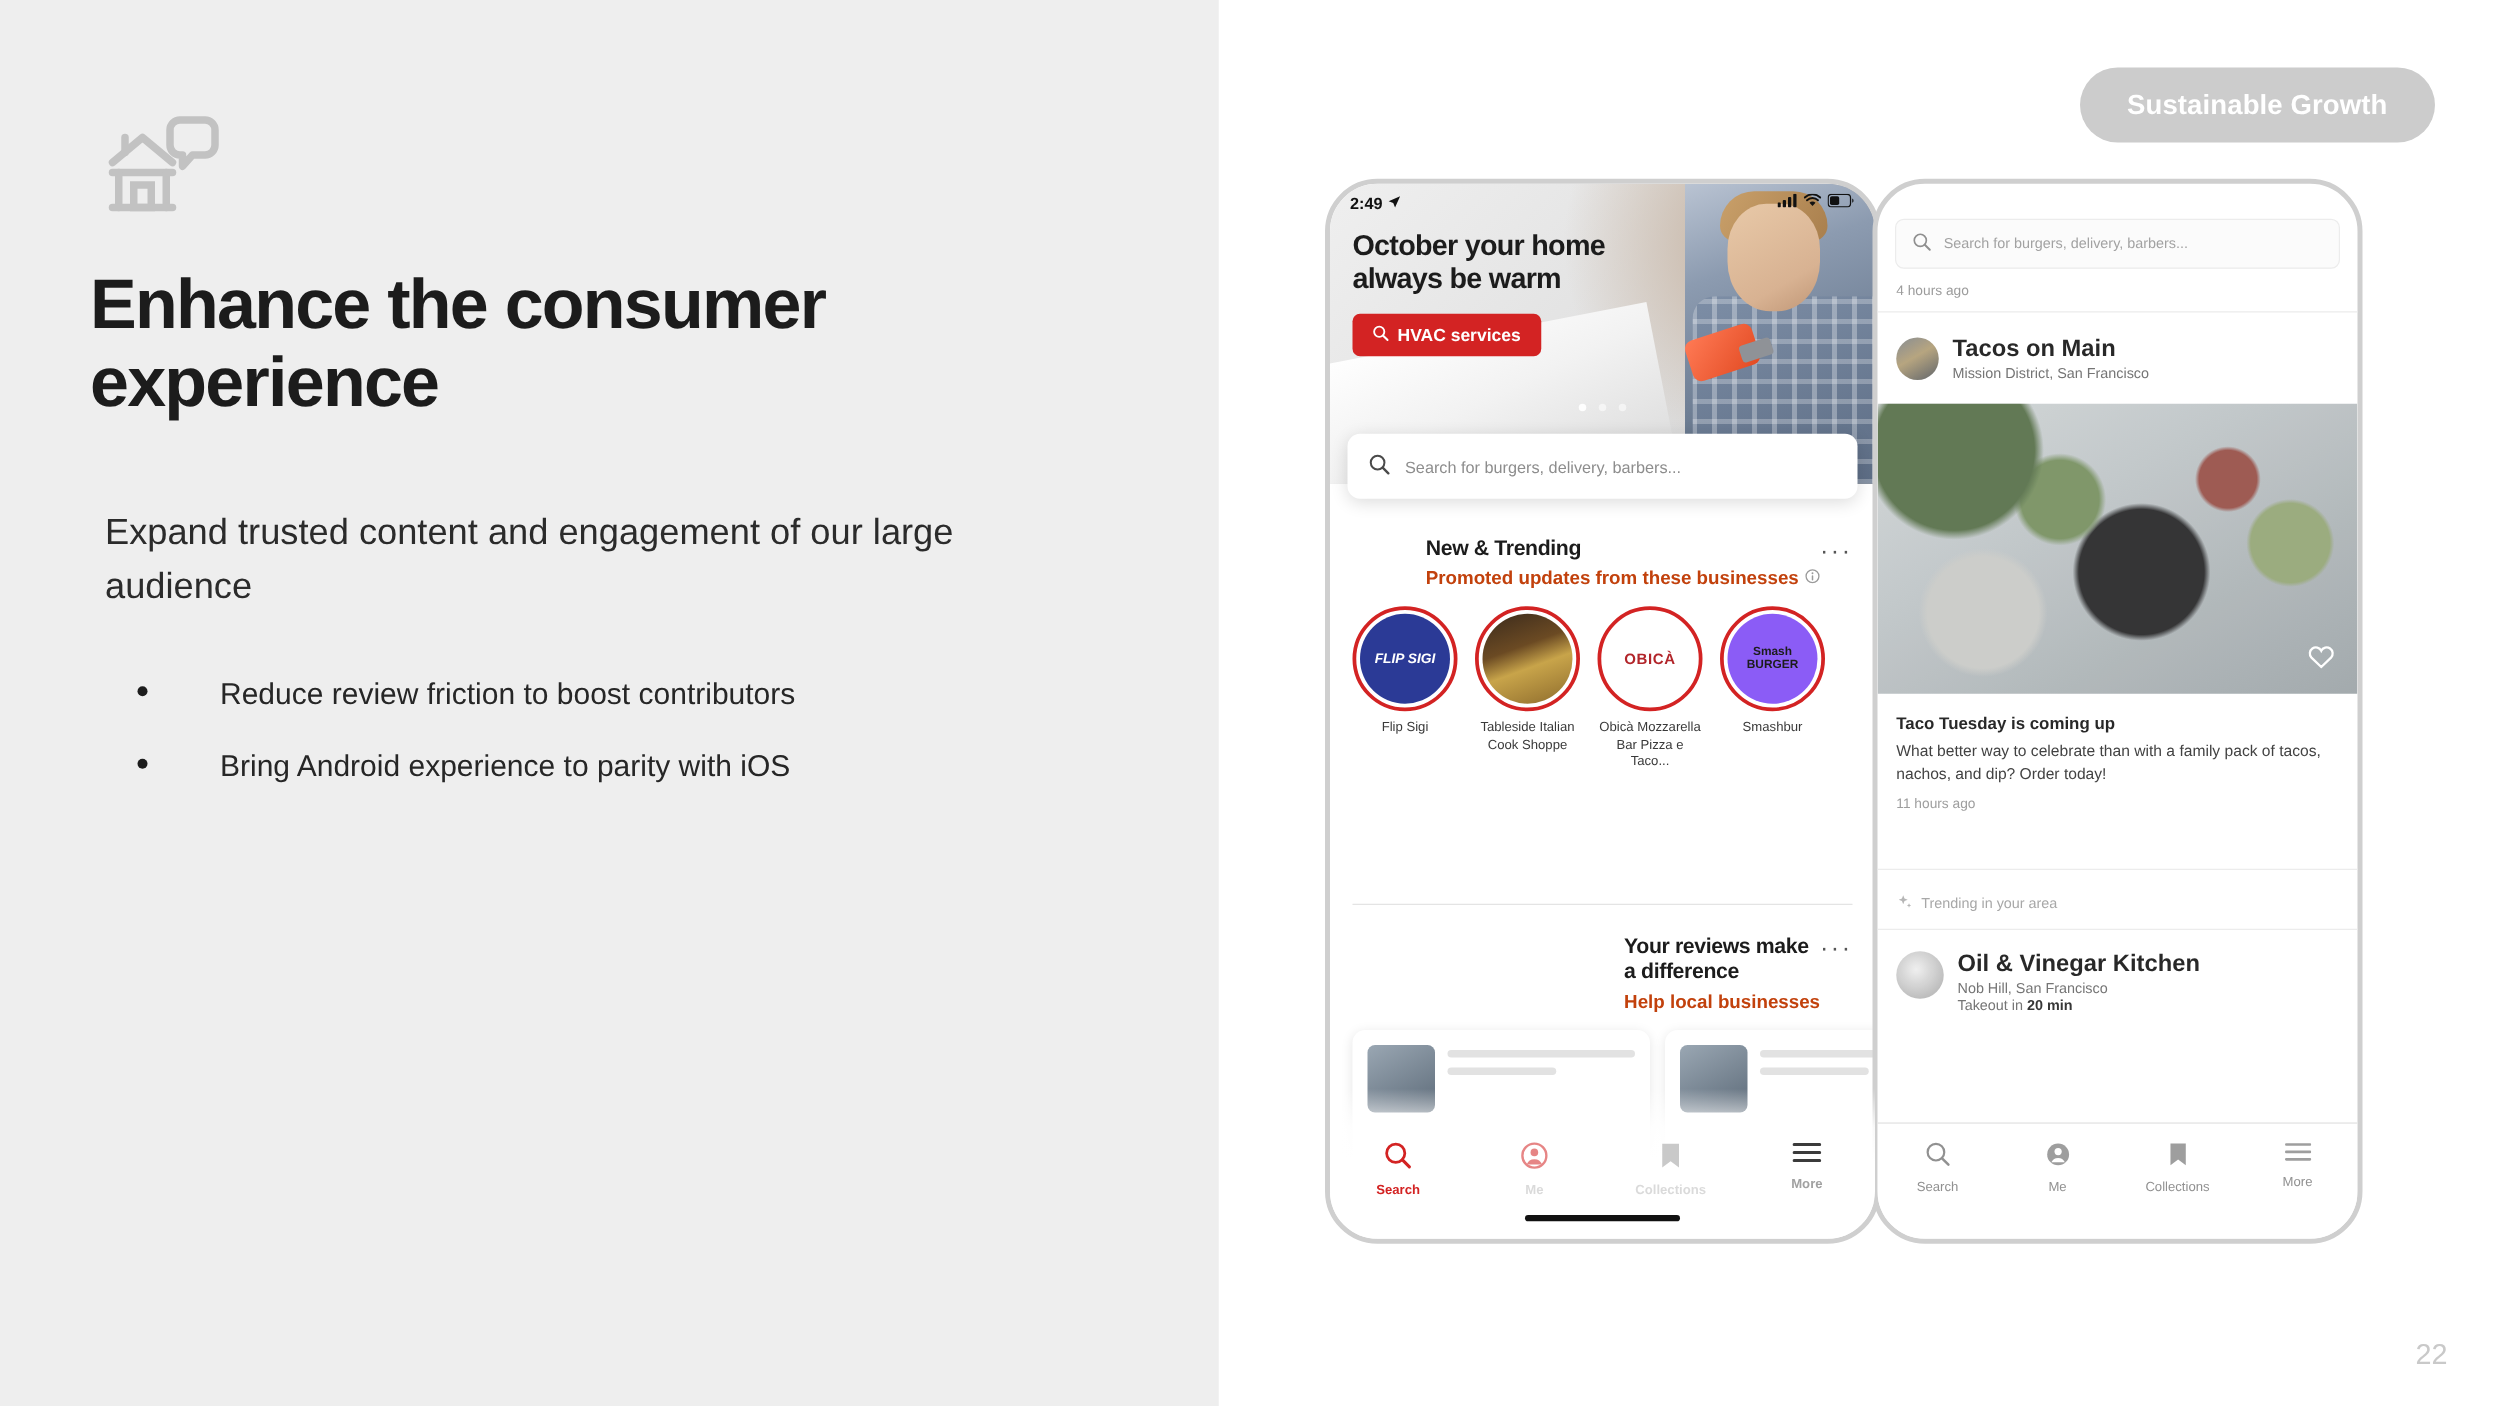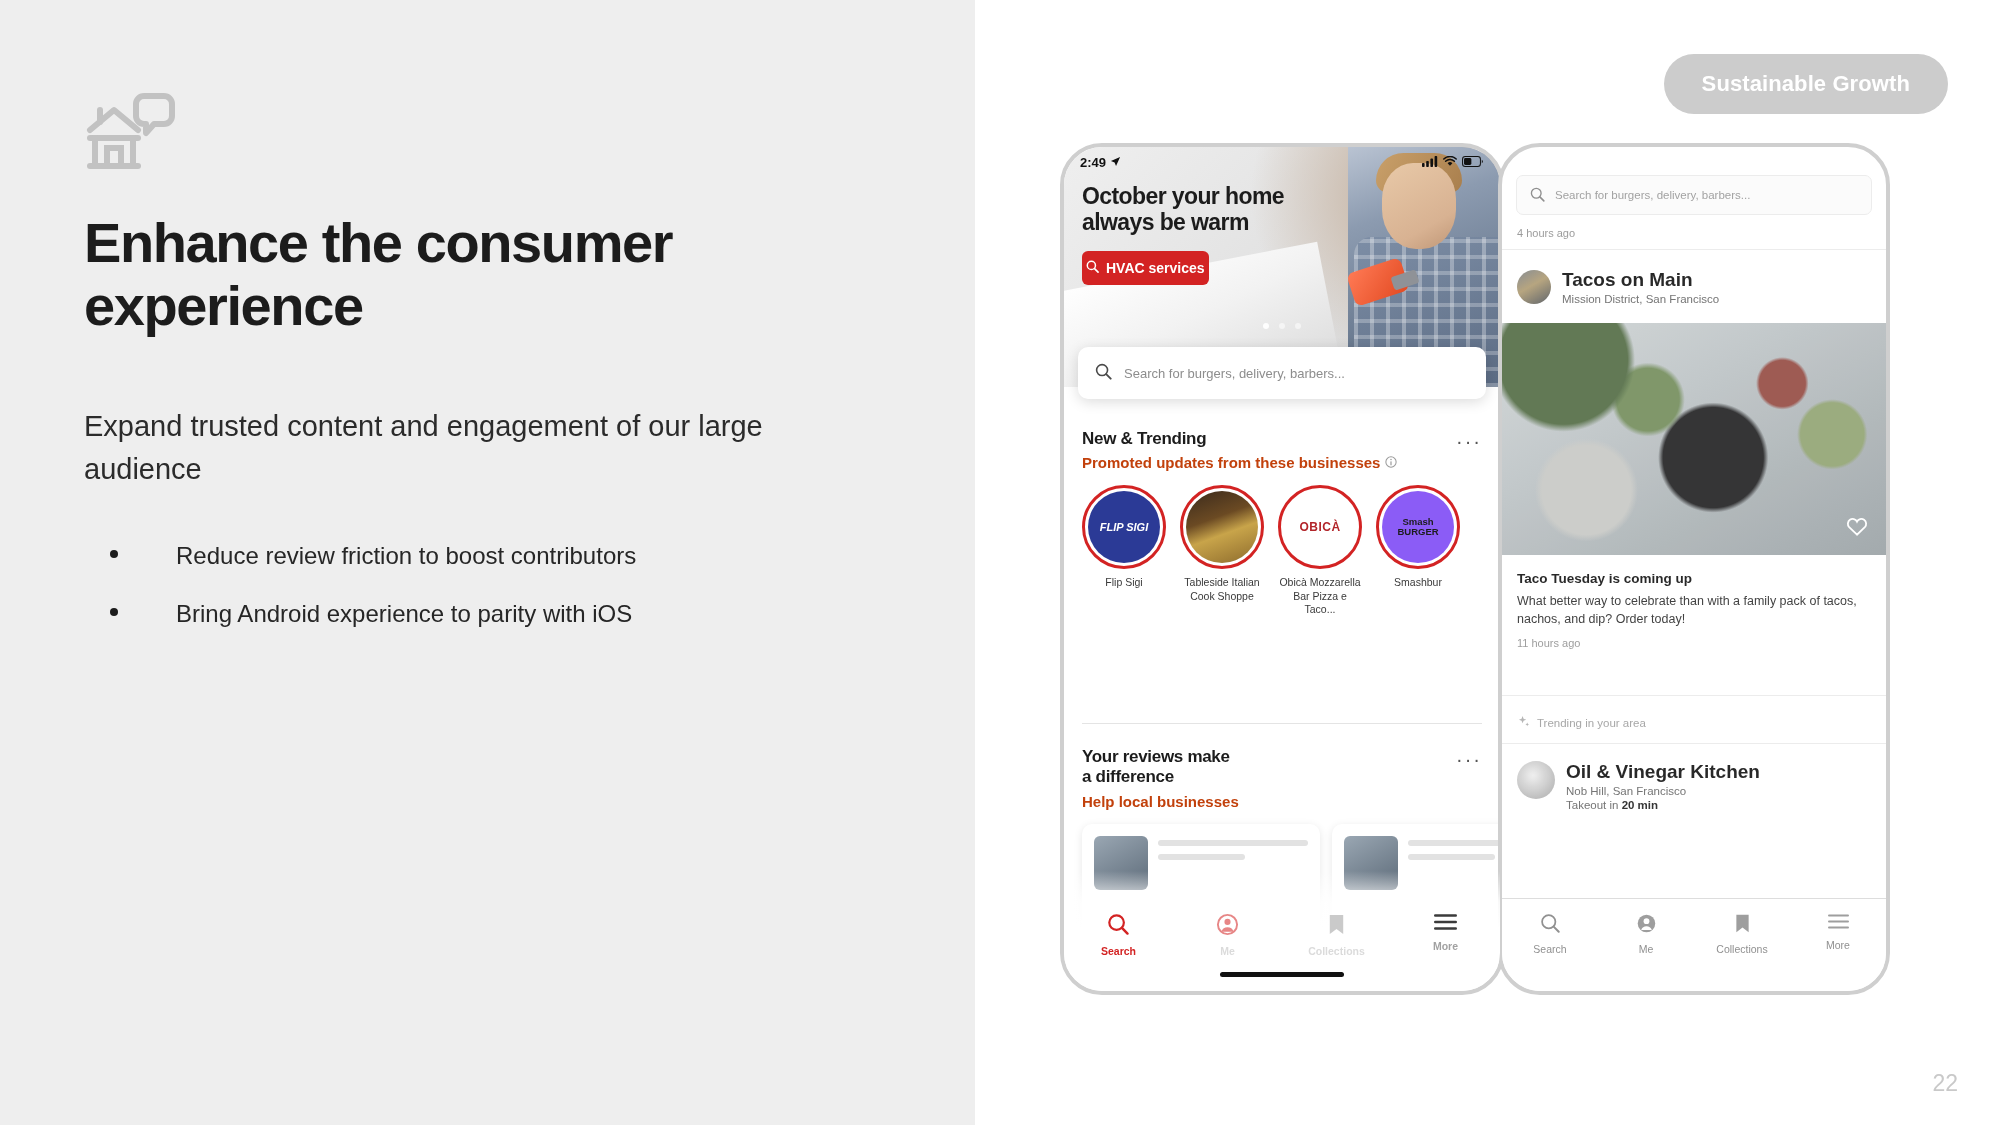--- a/index.html
+++ b/index.html
@@ -19,21 +19,21 @@
   }
 
   #brand-icon {
     position: absolute;
     left: 84px; top: 92px;
     width: 92px; height: 78px;
   }
 
   #slide-title {
     position: absolute;
-    left: 84px; top: 212px;
+    left: 72px; top: 212px;
     width: 800px;
     font-size: 56px;
     font-weight: 800;
     line-height: 1.12;
     letter-spacing: -1.4px;
     color: #1c1c1c;
   }
 
   #slide-subtitle {
     position: absolute;
@@ -163,39 +163,39 @@
   #p1-hero-text {
     position: absolute; left: 18px; top: 36px; z-index: 5;
     font-size: 23px; font-weight: 800; line-height: 1.14;
     letter-spacing: -0.6px; color: #1c1c1c;
   }
   #p1-cta {
     position: absolute; left: 18px; top: 104px; z-index: 5;
     display: inline-flex; align-items: flex-start; gap: 7px;
     background: #d32323; color: #fff;
     font-size: 14px; font-weight: 600;
-    padding: 9px 4px; border-radius: 6px;
+    padding: 9px 16px; border-radius: 6px;
   }
   #p1-dots {
     position: absolute; left: 50%; transform: translateX(-50%);
     top: 176px; z-index: 5; display: flex; gap: 10px;
   }
   #p1-dots span { width: 6px; height: 6px; border-radius: 50%; background: rgba(255,255,255,.95); }
   #p1-dots span:not(:first-child) { background: rgba(255,255,255,.55); }
 
   #p1-searchbar {
     position: absolute; left: 14px; top: 200px; right: 14px; z-index: 7;
     height: 52px; background: #fff; border-radius: 10px;
     box-shadow: 0 3px 14px rgba(0,0,0,.14);
     display: flex; align-items: center; gap: 12px; padding: 0 17px;
     font-size: 13px; color: #8d8d8d;
   }
 
   .p1-section { padding: 0 18px; }
-  .p1-sec-head { display: flex; justify-content: space-between; align-items: flex-start; }
+  .p1-sec-head { display: flex; justify-content: flex-end; align-items: flex-start; }
   .p1-sec-title { font-size: 17px; font-weight: 800; color: #1c1c1c; letter-spacing:-0.3px; line-height:1.2;}
   .p1-sec-sub { font-size: 15px; color: #c2410c; margin-top: 5px; display:flex; align-items:center; gap:5px;font-weight:bold;}
   .dots-menu { color: #555; font-size: 20px; letter-spacing: 2px; line-height: 1; padding-top:2px;}
 
   #p1-trending { position: absolute; left: 0; top: 282px; width: 100%; }
   #p1-biz-row {
     display: flex; gap: 14px; margin-top: 14px; padding-left: 18px;
   }
   .biz { flex: 0 0 84px; text-align: center; }
   .biz-ring {

